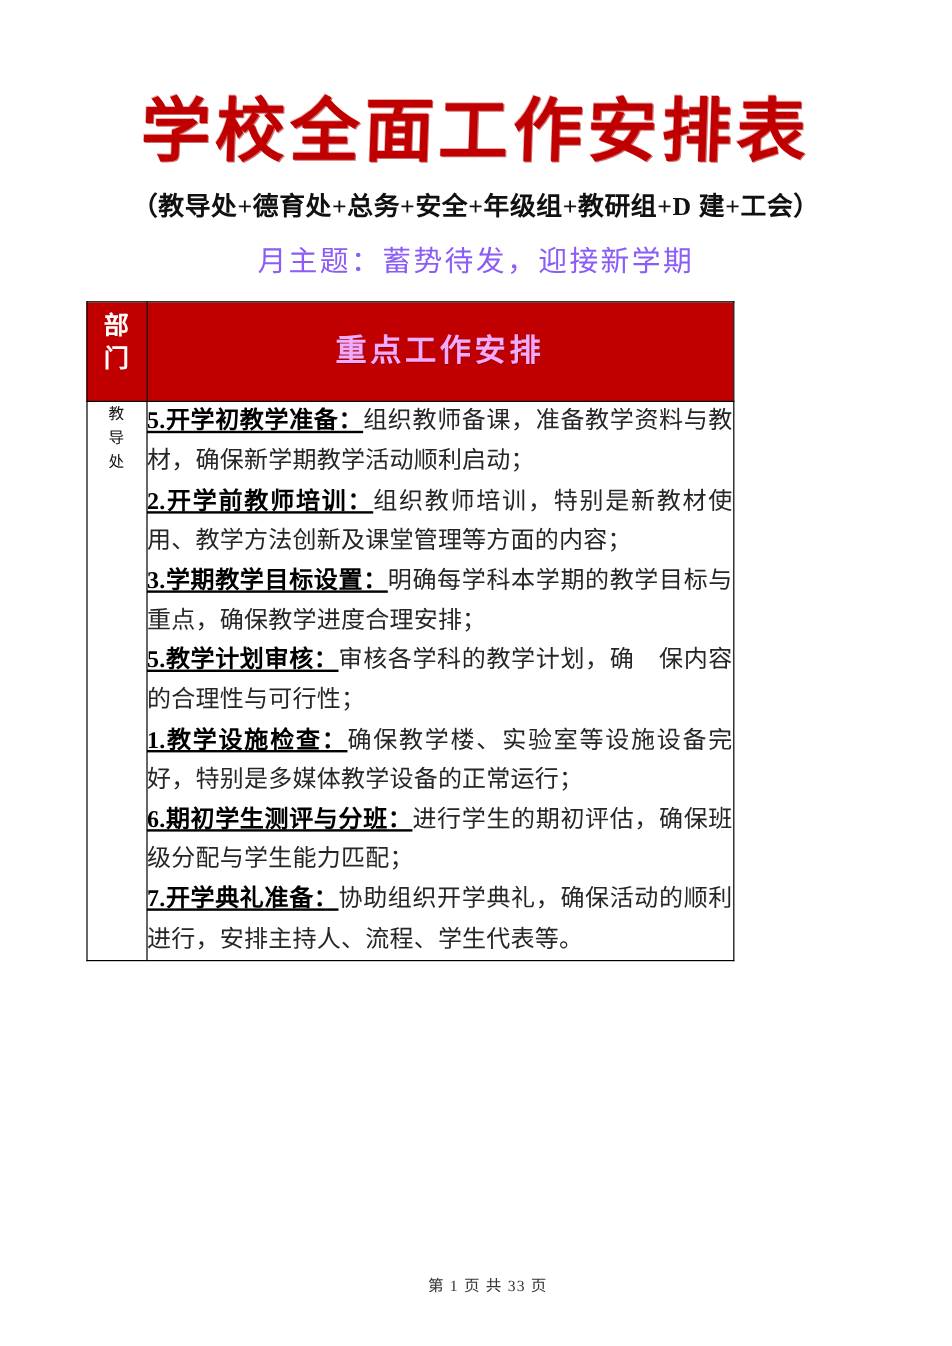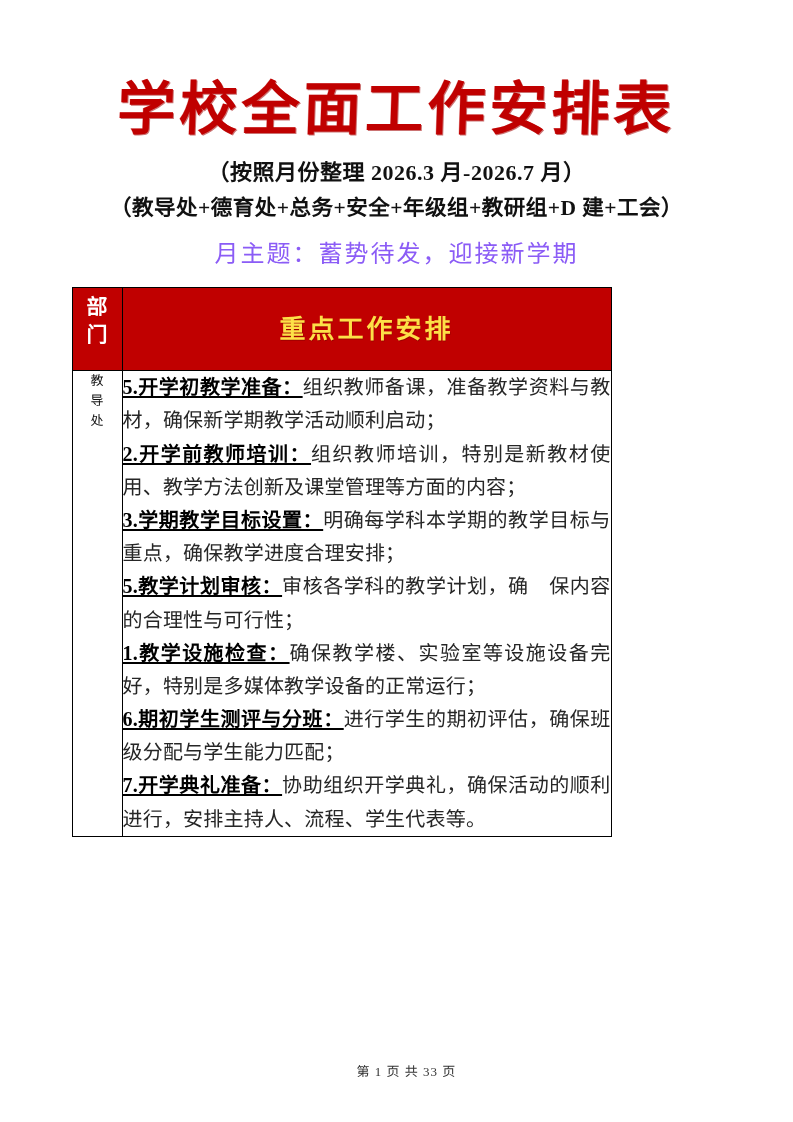--- a/index.html
+++ b/index.html
@@ -133,21 +133,21 @@
     margin: 0 auto;
   }
 
   .hdr-main-text {
     display: block;
     font-family: "DejaVu Serif", "Liberation Serif", serif;
     font-weight: 700;
     font-size: 26px;
     letter-spacing: 3px;
     line-height: 82px;
-    color: #fde047;
+    color: #f0abfc;
     text-shadow: 0.5px 0.5px 0 rgba(120,0,0,0.5);
   }
 
   
   .cell-dept {
     width: 49px;
     text-align: center;
     vertical-align: middle;
   }
 
@@ -211,21 +211,20 @@
 </style>
 </head>
 <body>
 
 <div class="page">
 
   <div class="doc-header">
 
     <h1 class="main-title">学校全面工作安排表</h1>
 
-    <p class="sub-line range">（按照月份整理 2026.3 月-2026.7 月）</p>
 
     <p class="sub-line depts">（教导处+德育处+总务+安全+年级组+教研组+D 建+工会）</p>
 
     <p class="theme-line">月主题：蓄势待发，迎接新学期</p>
   </div>
 
   <div class="table-wrap">
     <table class="schedule">
       <thead>
         <tr>

